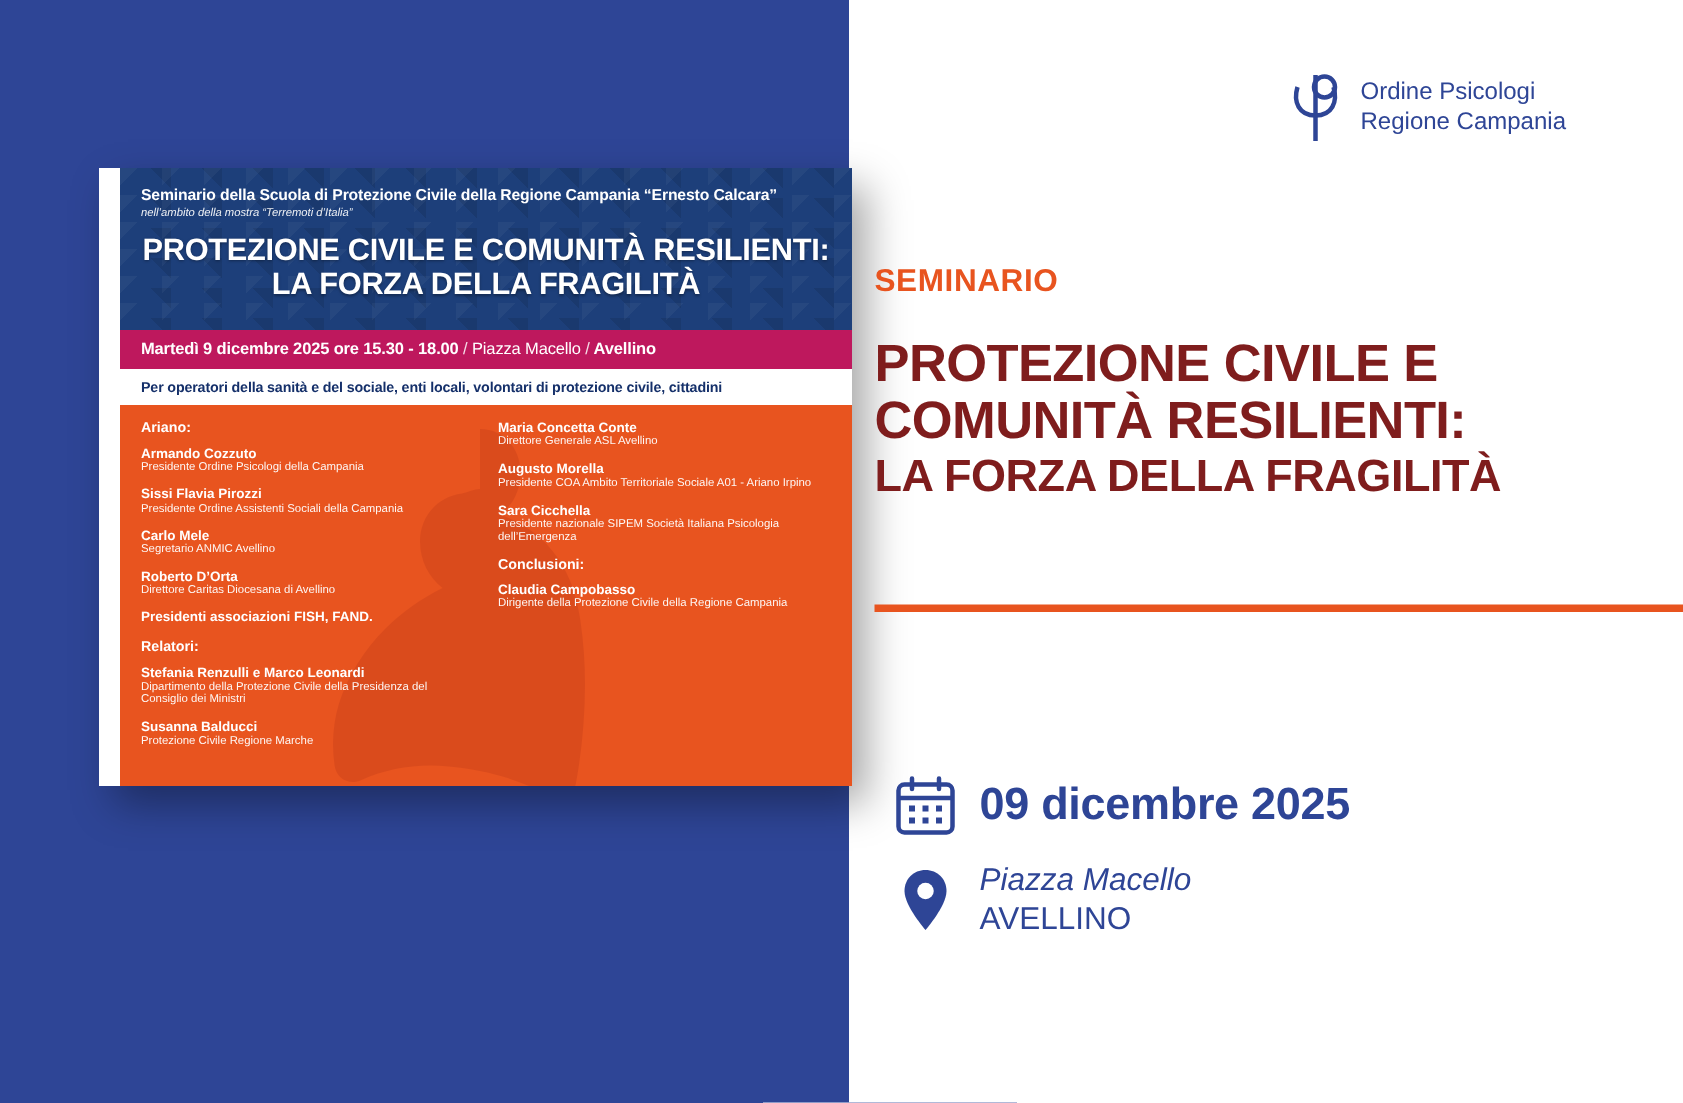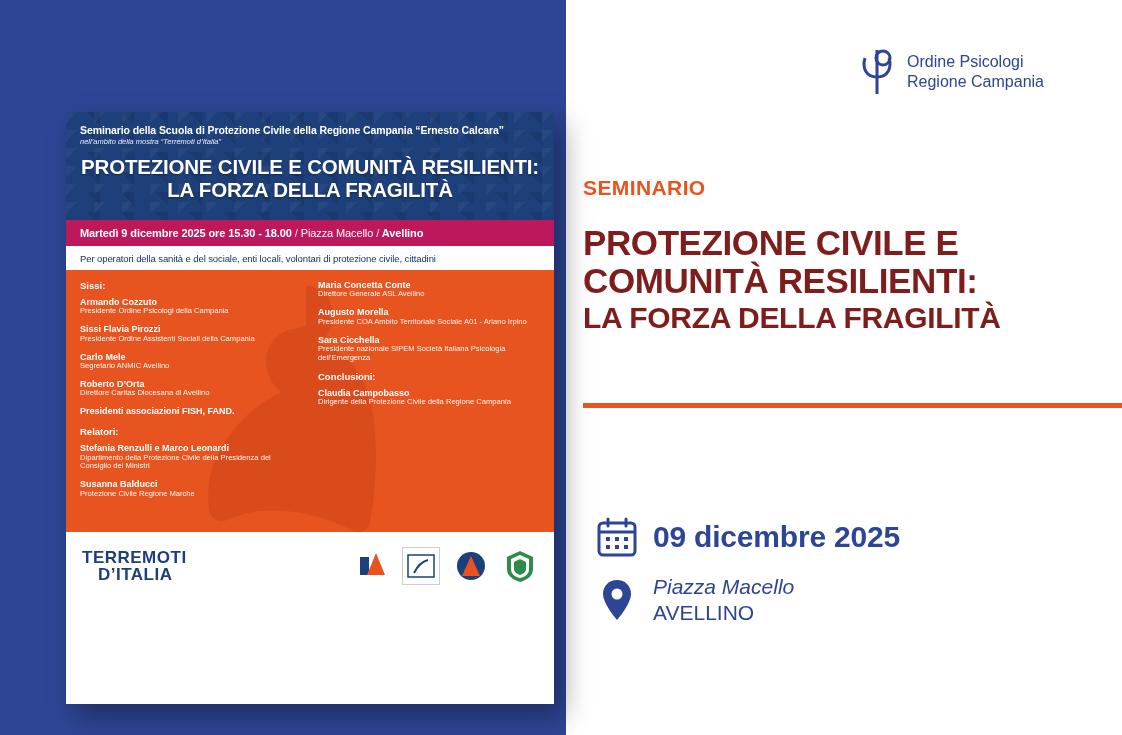--- a/index.html
+++ b/index.html
@@ -31,24 +31,25 @@
     height: 735px;
     background: #2e4596;
   }
 
   
   .poster-wrap {
     position: absolute;
     left: 66px;
     top: 112px;
     width: 488px;
-    height: 592px;
+    height: 412px;
     box-shadow: 10px 12px 26px rgba(0,0,0,0.35);
     background: #ffffff;
     overflow: hidden;
+    padding-left: 14px;
   }
   .poster-head {
     position: relative;
     background: #1d3f7a;
     background-image:
       linear-gradient(135deg, rgba(255,255,255,0.04) 25%, transparent 25%),
       linear-gradient(225deg, rgba(0,0,0,0.10) 25%, transparent 25%);
     background-size: 28px 18px, 34px 20px;
     padding: 12px 14px 6px 14px;
     color: #ffffff;
@@ -84,21 +85,21 @@
     letter-spacing: -0.1px;
   }
   .poster-when .sep { font-weight: normal; opacity: .85; }
   .poster-when .place { font-weight: normal; }
   .poster-when .city { font-weight: bold; }
 
   .poster-for {
     background: #ffffff;
     color: #15306a;
     font-size: 9.5px;
-    font-weight: normal;
+    font-weight: bold;
     padding: 7px 14px 6px 14px;
     letter-spacing: -0.1px;
   }
 
   .poster-body {
     position: relative;
     background: #e8541f;
     color: #ffffff;
     height: 262px;
     padding: 10px 14px 0 14px;
@@ -275,21 +276,21 @@
     <div class="poster-for">Per operatori della sanità e del sociale, enti locali, volontari di protezione civile, cittadini</div>
 
     <div class="poster-body">
 
       <svg class="silhouette" viewBox="0 0 200 254" aria-hidden="true">
         <path fill="#c8401a" d="M112 8c16 0 27 13 27 29 0 13-6 23-14 28 18 6 33 18 42 34 7 12 10 24 12 37 2 14 3 28 3 42 0 22-2 44-6 66-2 10-12 12-19 8-20-11-43-17-66-19-20-2-40 1-58 9-8 4-17-1-18-10-2-14-1-28 3-41 6-19 17-36 31-50 11-11 24-20 38-27-9-7-15-18-15-31 0-17 12-30 28-32 4-1 8-3 12-3z"></path>
       </svg>
 
       <div class="poster-cols">
         <div class="col">
-          <div class="blk-h">Sissi:</div>
+          <div class="blk-h">Ariano:</div>
 
           <div class="blk">
             <div class="nm">Armando Cozzuto</div>
             <div class="rl">Presidente Ordine Psicologi della Campania</div>
           </div>
           <div class="blk">
             <div class="nm">Sissi Flavia Pirozzi</div>
             <div class="rl">Presidente Ordine Assistenti Sociali della Campania</div>
           </div>
           <div class="blk">

